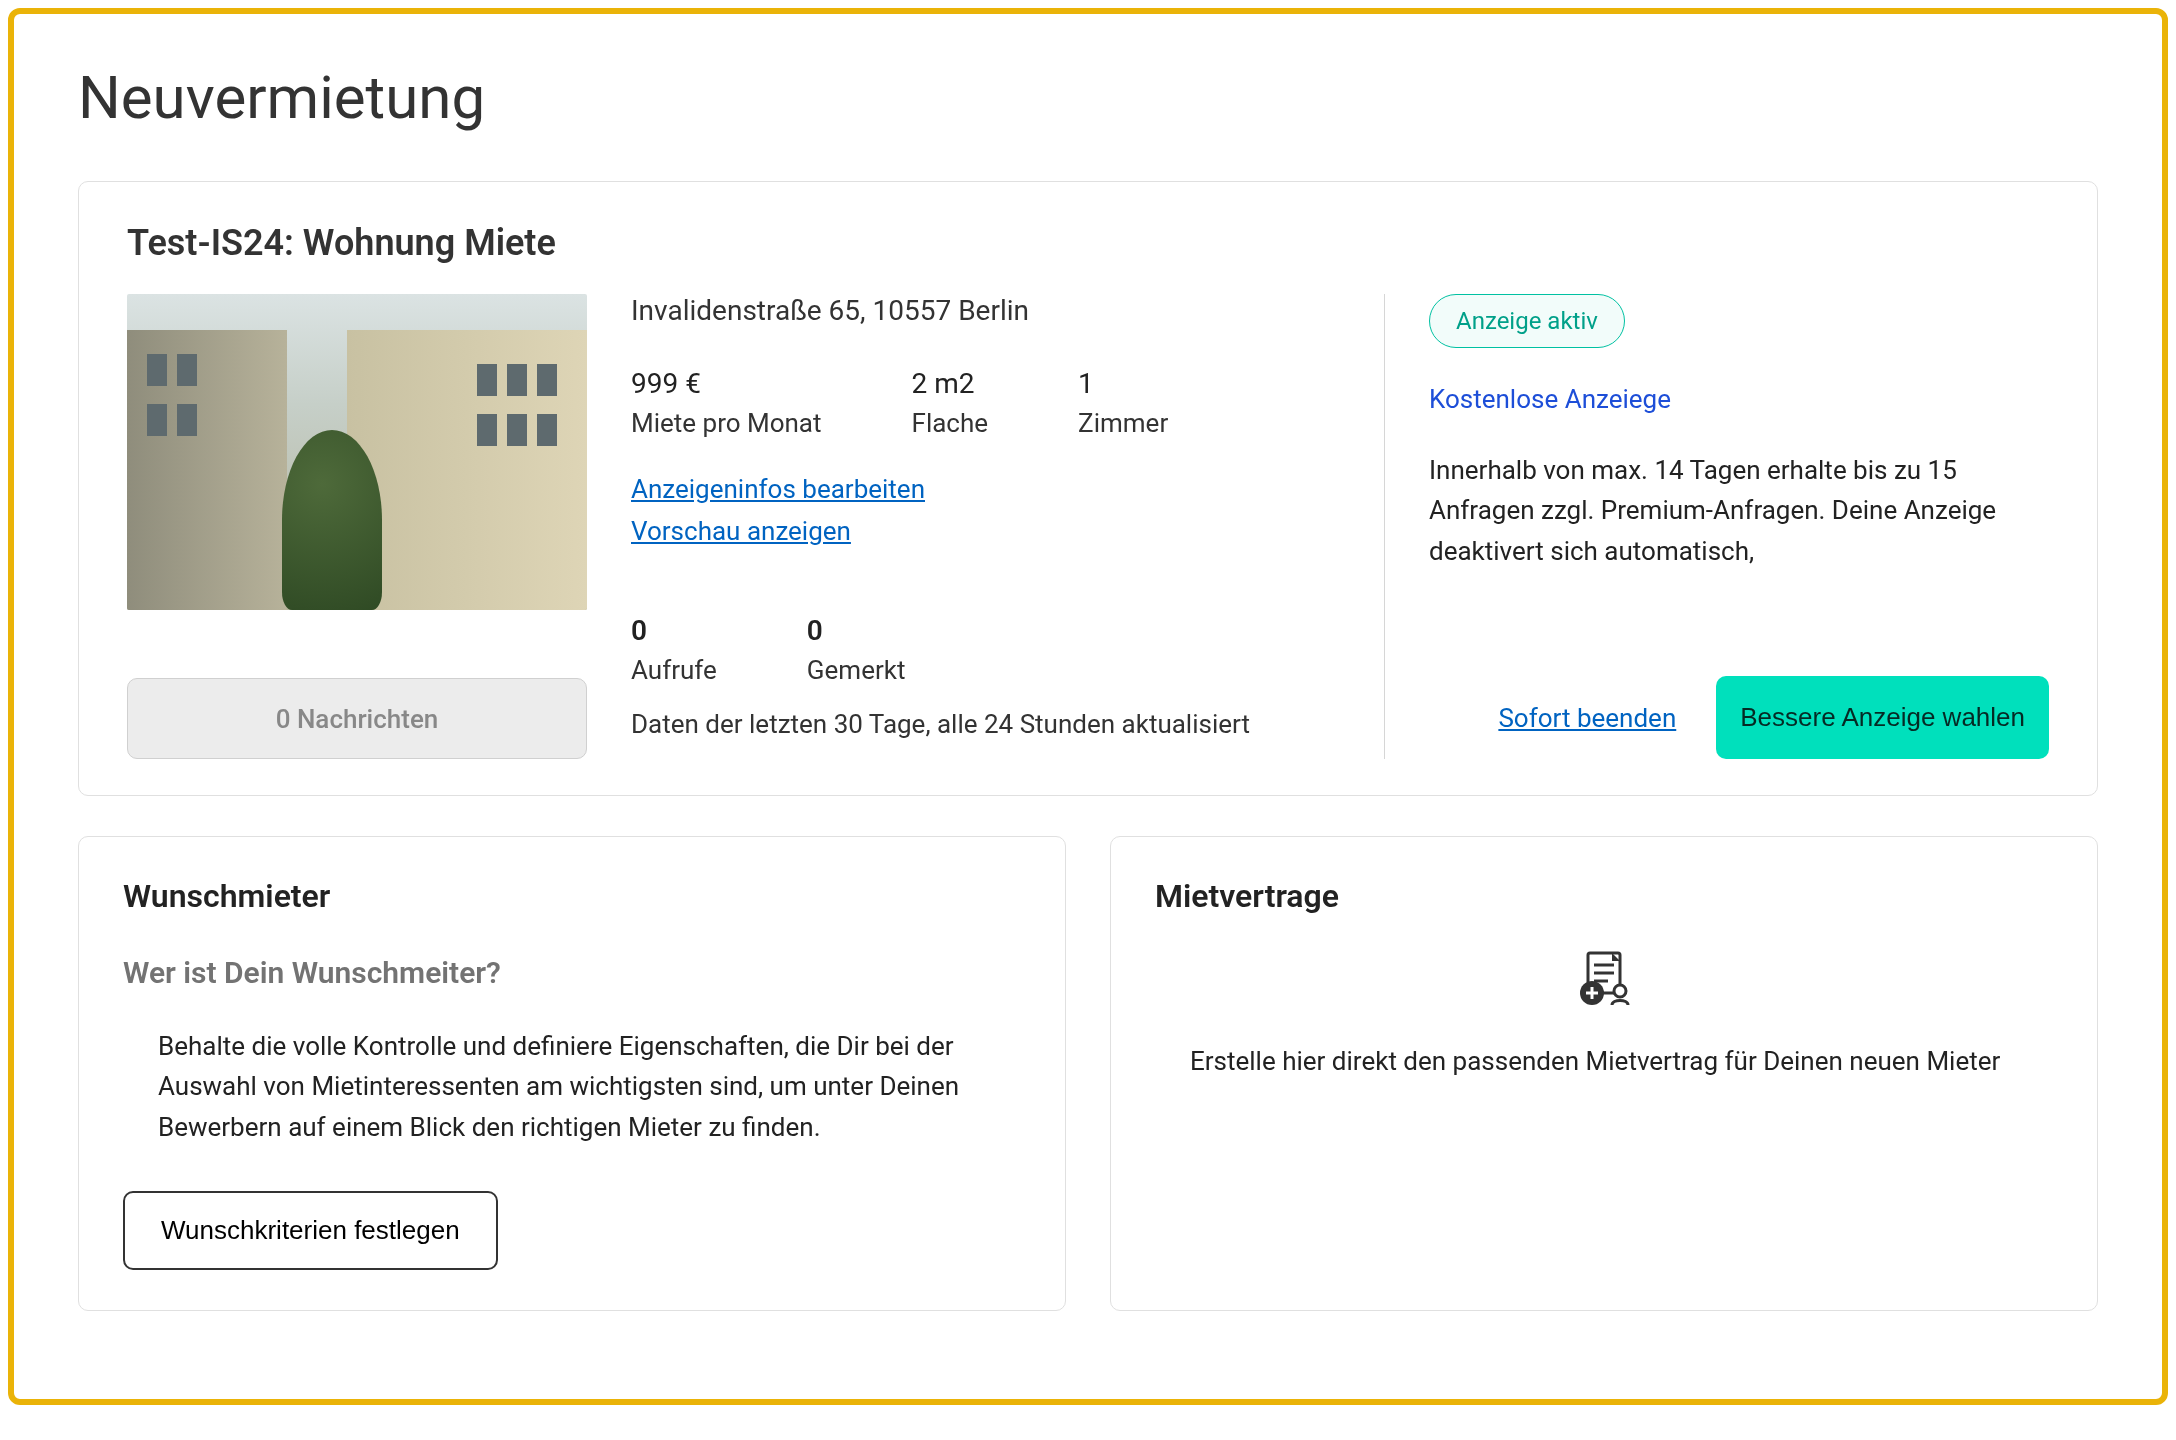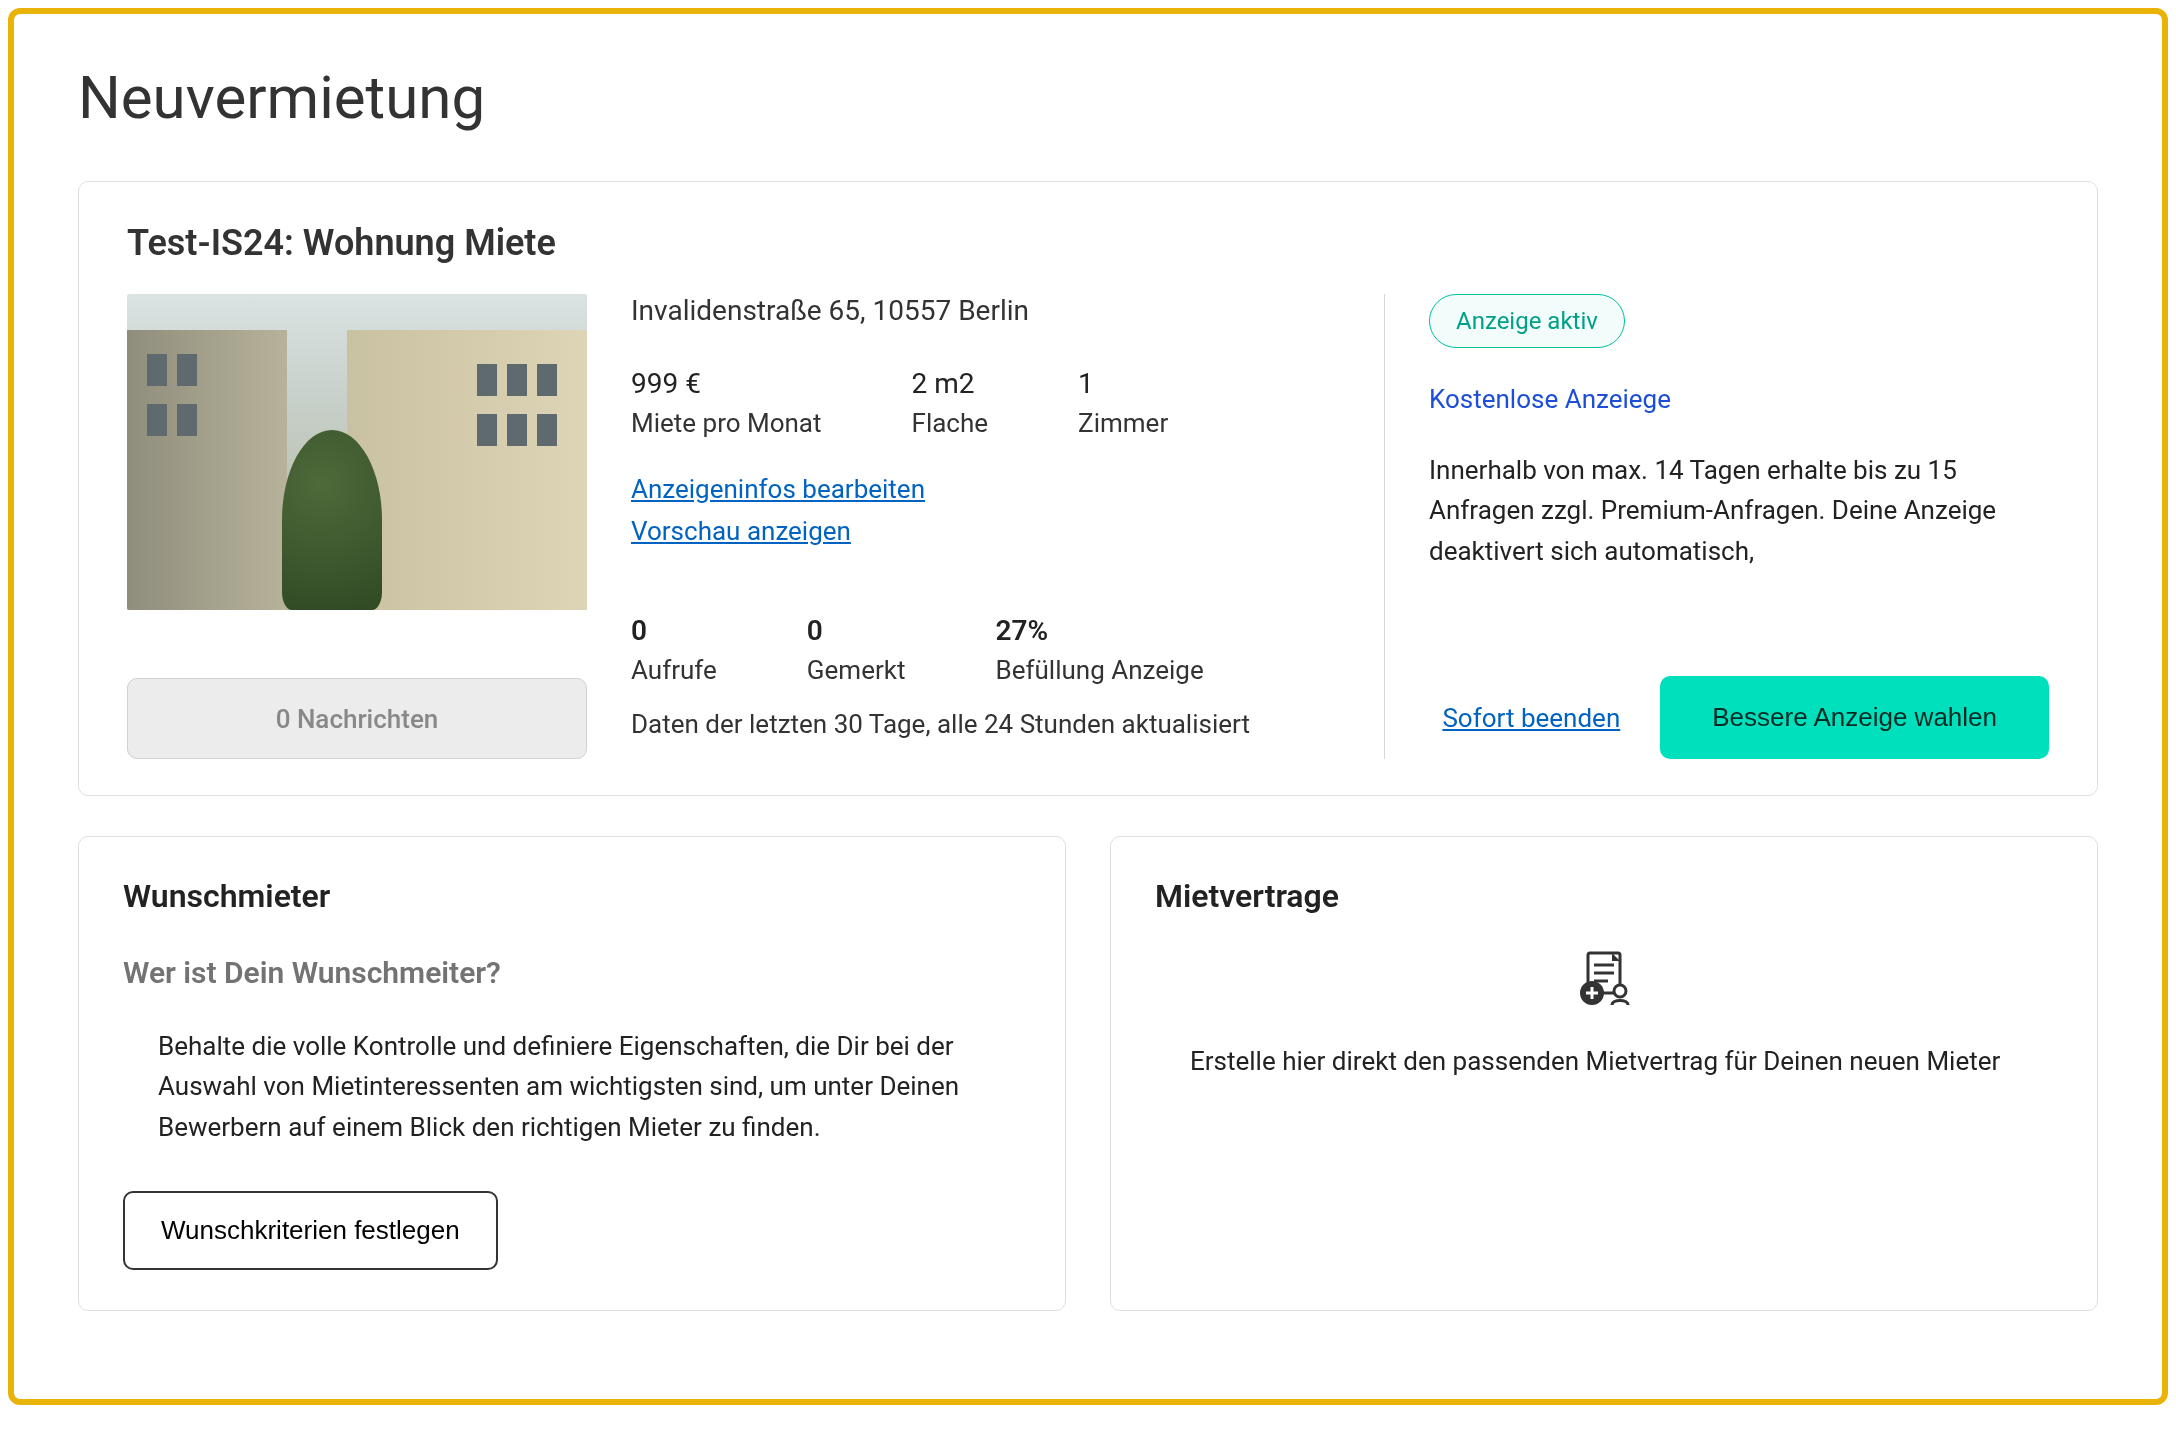--- a/index.html
+++ b/index.html
@@ -125,21 +125,21 @@
     align-items: center;
     justify-content: flex-end;
     padding-top: 60px;
   }
   .text-link { color:#0063c1; text-decoration: underline; font-size: 26px; cursor:pointer; }
   .primary-btn {
     background: #00e0bc;
     color: #052a24;
     border: none;
     border-radius: 10px;
-    padding: 26px 52px;
+    padding: 26px 24px;
     font-size: 26px;
     font-weight: 500;
     cursor:pointer;
   }
   .lower-grid {
     display:flex;
     gap: 44px;
   }
   .lower-card {
     flex:1;
@@ -218,24 +218,20 @@
 
         <div class="stats-row">
           <div class="stat">
             <div class="val">0</div>
             <div class="lbl">Aufrufe</div>
           </div>
           <div class="stat">
             <div class="val">0</div>
             <div class="lbl">Gemerkt</div>
           </div>
-          <div class="stat">
-            <div class="val">27%</div>
-            <div class="lbl">Befüllung Anzeige</div>
-          </div>
         </div>
         <div class="stats-caption">Daten der letzten 30 Tage, alle 24 Stunden aktualisiert</div>
       </div>
 
       <div class="divider"></div>
 
       <div class="listing-right">
         <span class="status-pill">Anzeige aktiv</span>
         <div class="right-heading">Kostenlose Anzeiege</div>
         <div class="right-body">Innerhalb von max. 14 Tagen erhalte bis zu 15 Anfragen  zzgl. Premium-Anfragen. Deine Anzeige deaktivert sich automatisch,</div>

